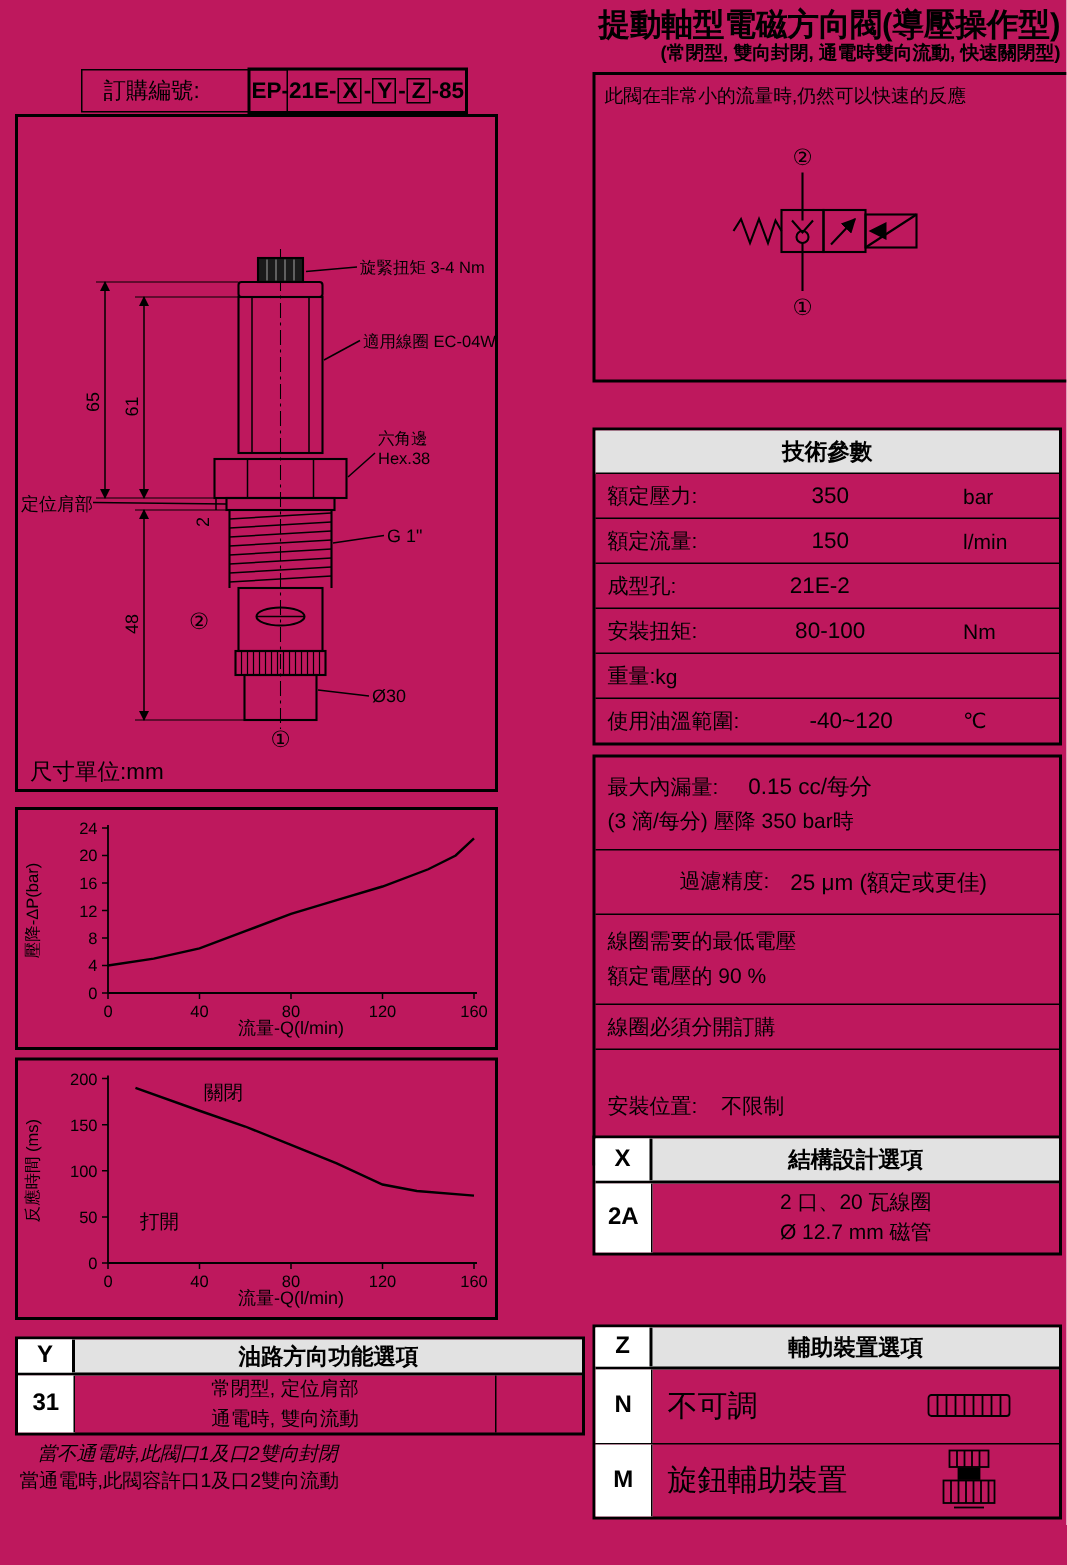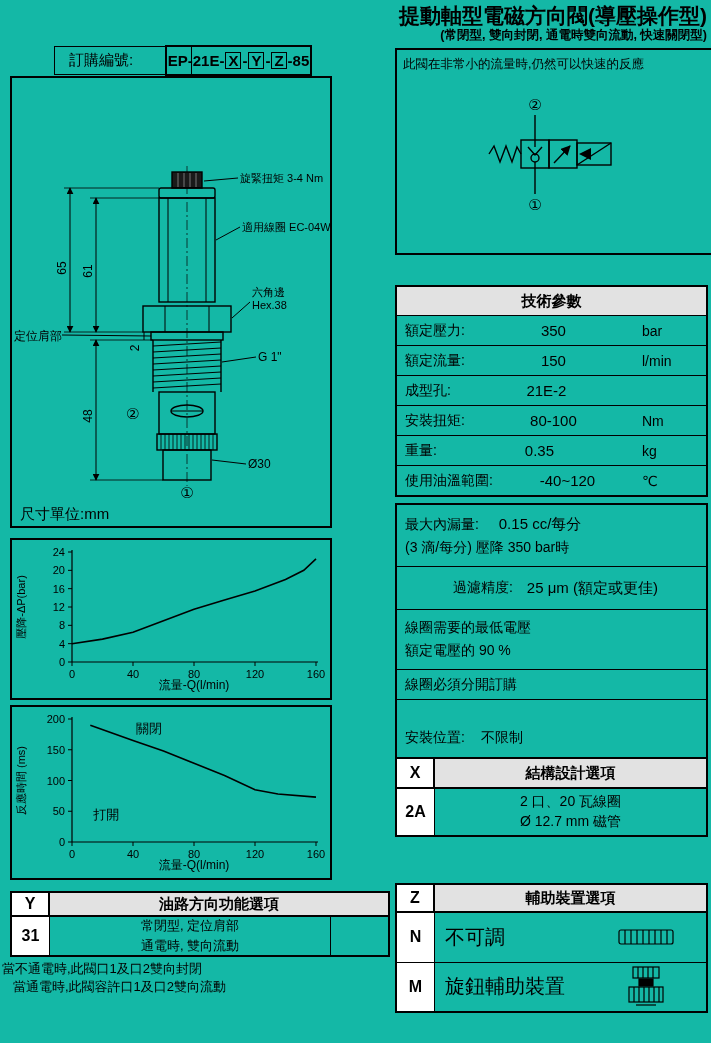--- a/index.html
+++ b/index.html
@@ -1,16 +1,16 @@
 <!DOCTYPE html>
 <html><head>
 <meta charset="utf-8">
 <style>
   html,body{margin:0;padding:0;background:#fff;}
-  .page{position:relative;width:711px;height:1043px;background:#14b8a6;color:#000;
+  .page{position:relative;width:711px;height:1043px;background:#be185d;color:#000;
         font-family:"Liberation Sans","DejaVu Sans",sans-serif;overflow:hidden;}
   .abs{position:absolute;}
   .b2{border:2px solid #000;box-sizing:border-box;}
   .title{font-size:21px;font-weight:bold;white-space:nowrap;}
   .subtitle{font-size:12.5px;font-weight:bold;white-space:nowrap;}
   .order-label{width:138px;height:29px;border:1.5px solid #000;box-sizing:border-box;
                font-size:15px;display:flex;align-items:center;padding-left:14px;}
   .order-code{width:147px;height:31px;border:2.5px solid #000;box-sizing:border-box;
               font-size:15px;font-weight:bold;display:flex;align-items:center;justify-content:center;}
   .codebox{display:inline-block;border:1.3px solid #000;padding:0 2px;margin:0 1px;line-height:1.05;}
@@ -204,21 +204,20 @@
       <span class="tr-value">21E-2</span>
       <span class="tr-unit"></span>
     </div>
     <div class="tech-row">
       <span class="tr-label">安裝扭矩:</span>
       <span class="tr-value">80-100</span>
       <span class="tr-unit">Nm</span>
     </div>
     <div class="tech-row">
       <span class="tr-label">重量:</span>
-      <span class="tr-value">0.35</span>
       <span class="tr-unit">kg</span>
     </div>
     <div class="tech-row">
       <span class="tr-label">使用油溫範圍:</span>
       <span class="tr-value">-40~120</span>
       <span class="tr-unit">℃</span>
     </div>
   </div>
 
   <div class="abs b2" style="left:395px;top:503px;width:313px;height:274px;display:flex;flex-direction:column;">
@@ -383,16 +382,16 @@
     </div>
     <div class="opt-row" style="flex:1;">
       <div class="opt-code" style="border-right-width:1.5px;">31</div>
       <div class="opt-cell" style="font-size:13px;">
         <div>常閉型, 定位肩部</div>
         <div>通電時, 雙向流動</div>
       </div>
       <div style="width:58px;border-left:1.5px solid #000;box-sizing:border-box;"></div>
     </div>
   </div>
-  <div class="abs y-note" style="left:2px;top:960px;">當不通電時,此閥口1及口2雙向封閉</div>
+  <div class="abs y-note" style="left:25px;top:960px;font-style:italic;">當不通電時,此閥口1及口2雙向封閉</div>
   <div class="abs y-note" style="left:13px;top:978px;">當通電時,此閥容許口1及口2雙向流動</div>
 
 </div>
 
 </body></html>

